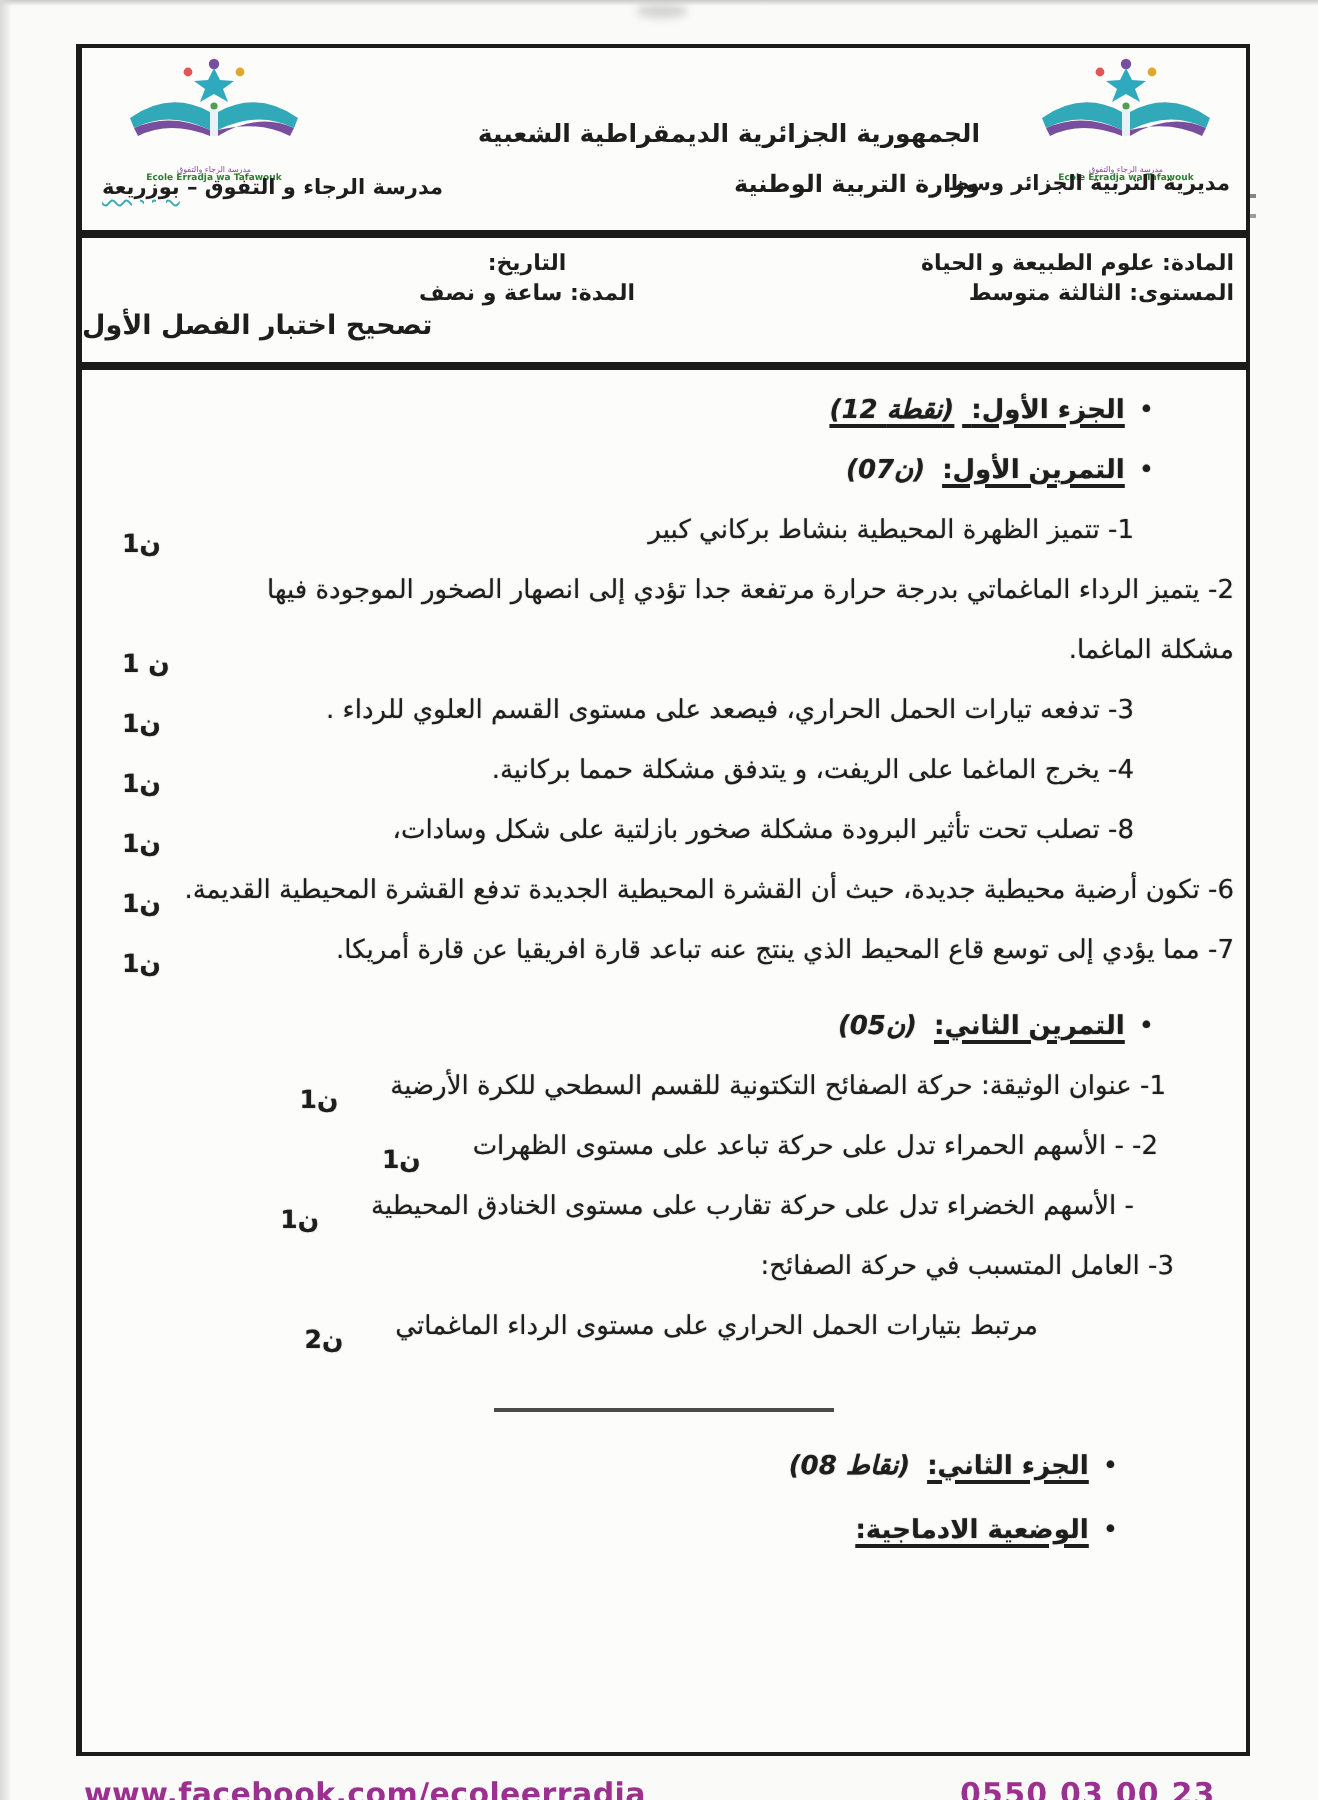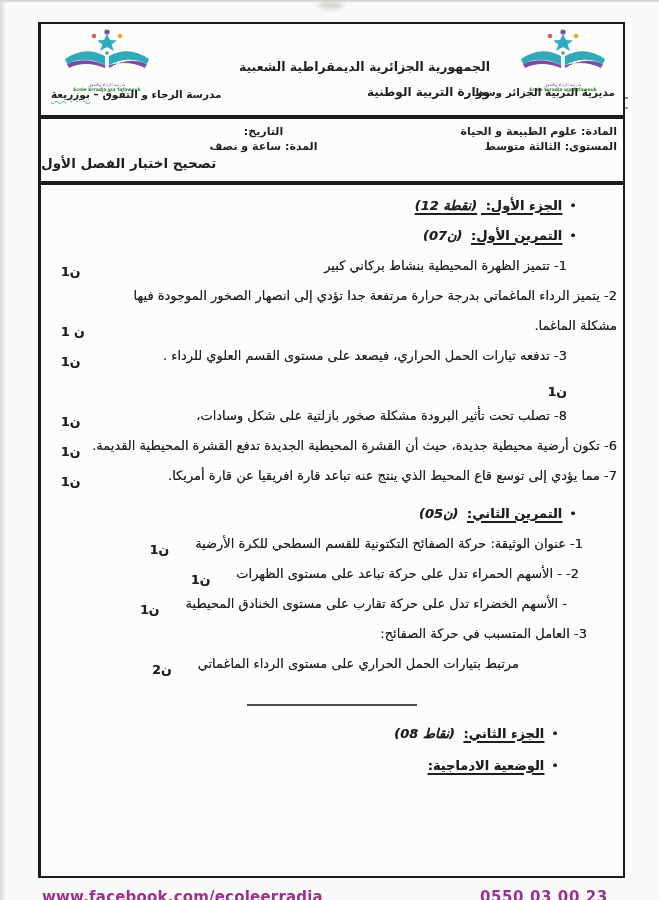--- a/index.html
+++ b/index.html
@@ -160,20 +160,21 @@
         <span>مشكلة الماغما.</span>
         <span class="mark" dir="ltr">1 ن</span>
       </div>
 
       <div class="row sb ind-a">
         <span>3- تدفعه تيارات الحمل الحراري، فيصعد على مستوى القسم العلوي للرداء .</span>
         <span class="mark" dir="ltr">ن1</span>
       </div>
 
       <div class="row sb ind-a">
+        <span>4- يخرج الماغما على الريفت، و يتدفق مشكلة حمما بركانية.</span>
         <span class="mark" dir="ltr">ن1</span>
       </div>
 
       <div class="row sb ind-a">
         <span>8- تصلب تحت تأثير البرودة مشكلة صخور بازلتية على شكل وسادات،</span>
         <span class="mark" dir="ltr">ن1</span>
       </div>
 
       <div class="row sb ind-b">
         <span>6- تكون أرضية محيطية جديدة، حيث أن القشرة المحيطية الجديدة تدفع القشرة المحيطية القديمة.</span>

